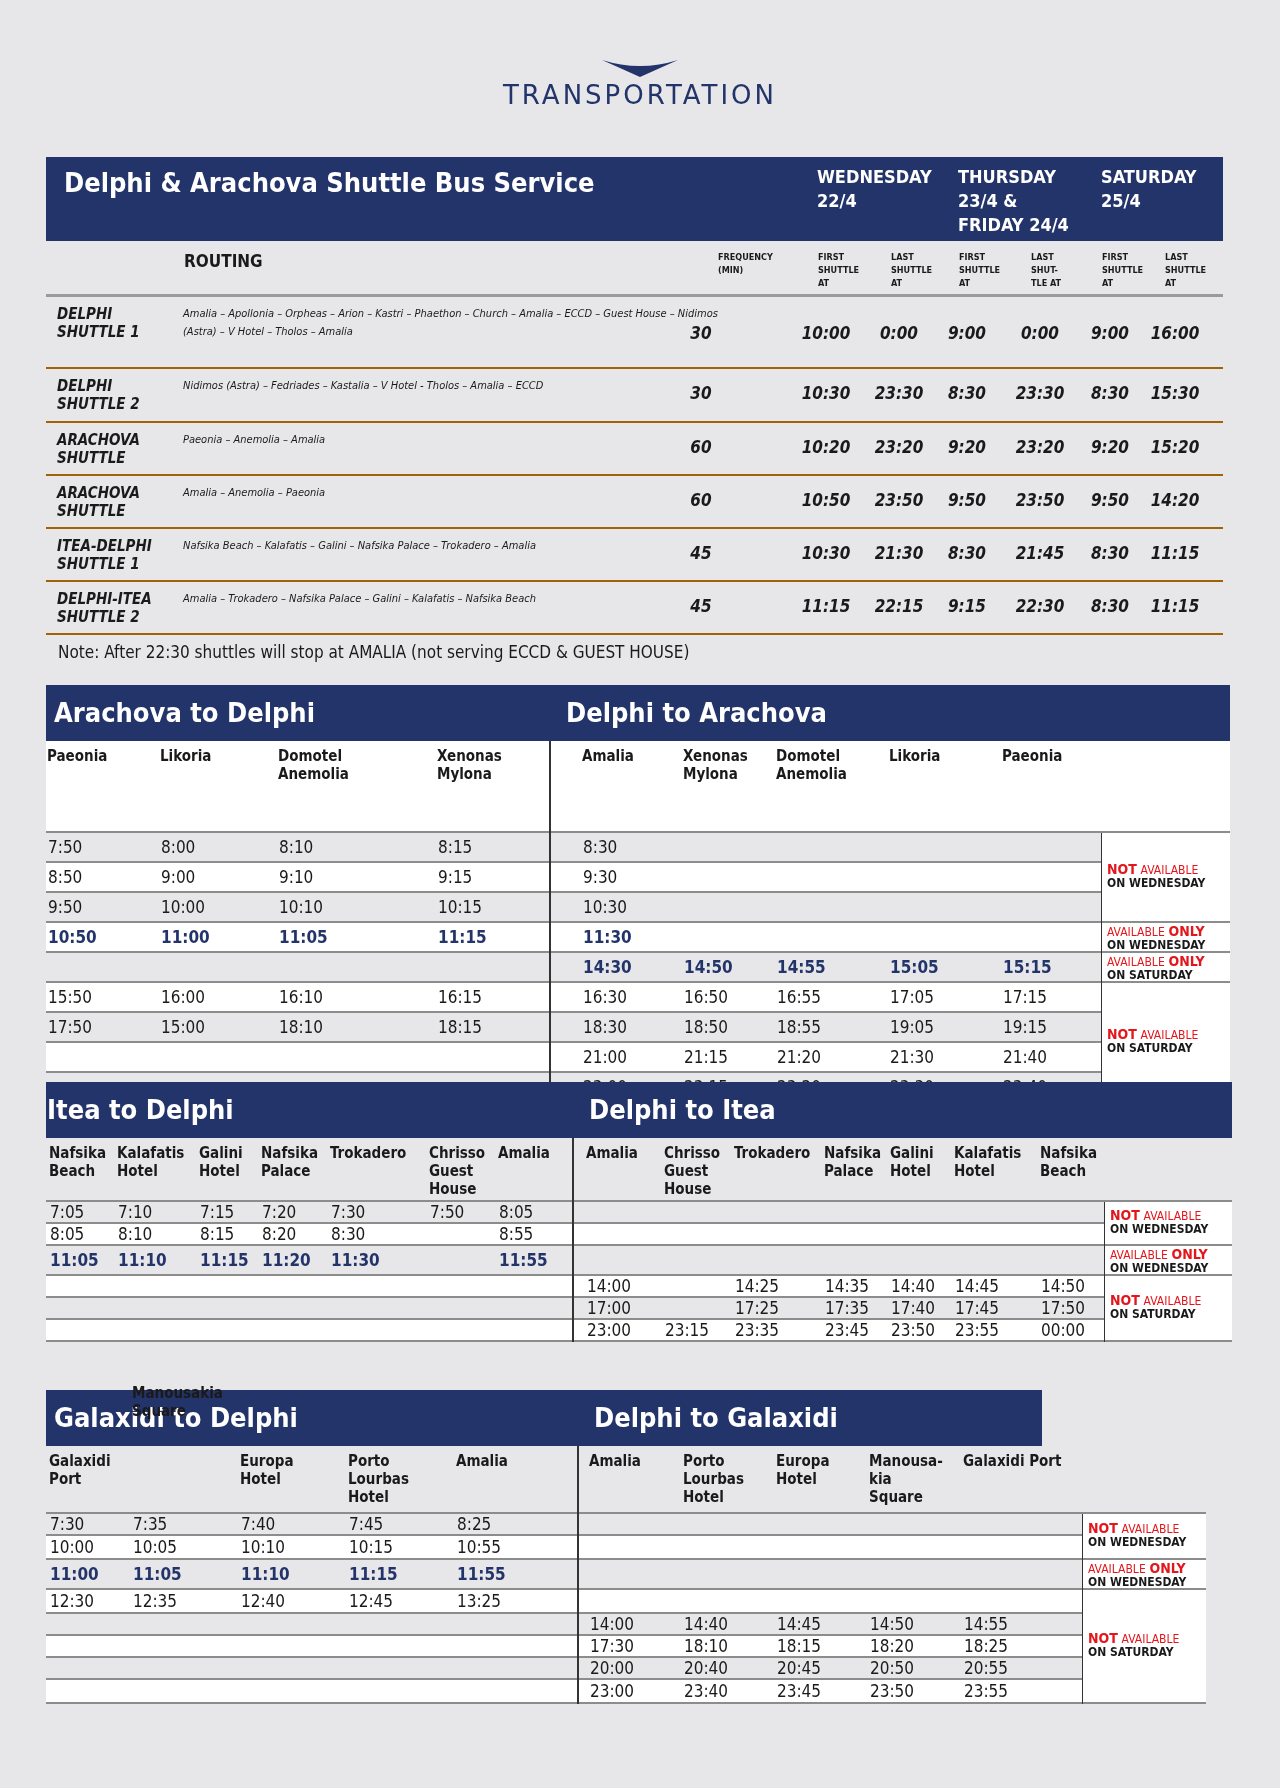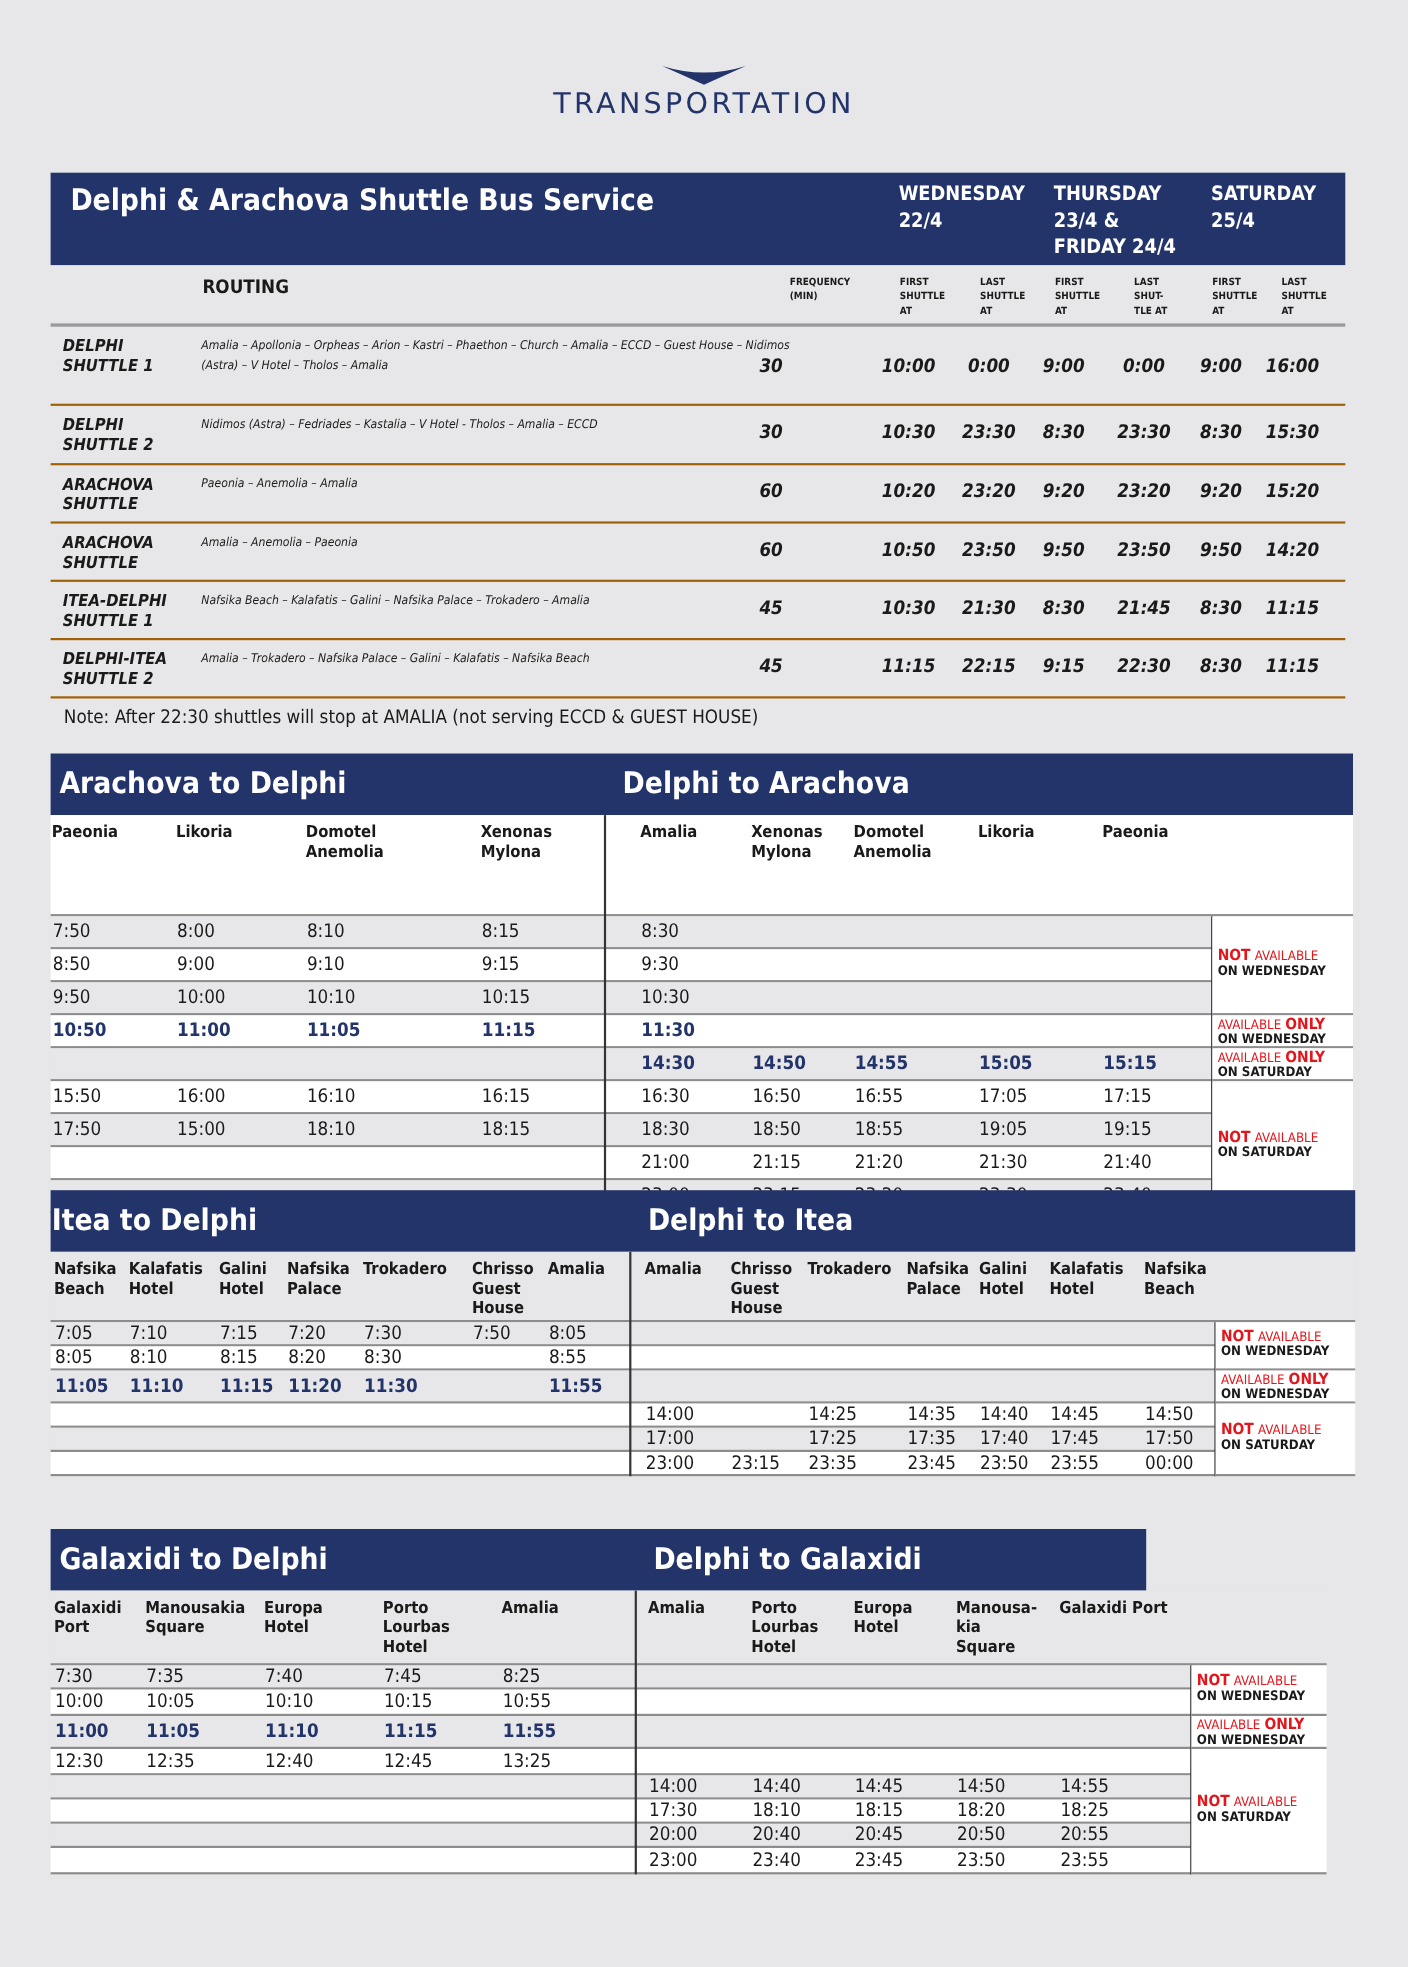--- a/index.html
+++ b/index.html
@@ -522,21 +522,21 @@
     <div class="blk-head navy" style="left:46px;top:1390px;width:996px">
       <span style="left:8px">Galaxidi to Delphi</span>
       <span style="left:548px">Delphi to Galaxidi</span>
     </div>
     <div class="row gr" style="left:46px;top:1446px;width:532px;height:68px"></div>
     <div class="row gr" style="left:578px;top:1446px;width:628px;height:68px"></div>
     <div class="hdr" style="left:49px;top:1452px">
       <div>Galaxidi</div>
       <div>Port</div>
     </div>
-    <div class="hdr" style="left:132px;top:1452px">
+    <div class="hdr" style="left:132px;top:1384px">
       <div>Manousakia</div>
       <div>Square</div>
     </div>
     <div class="hdr" style="left:240px;top:1452px">
       <div>Europa</div>
       <div>Hotel</div>
     </div>
     <div class="hdr" style="left:348px;top:1452px">
       <div>Porto</div>
       <div>Lourbas</div>

